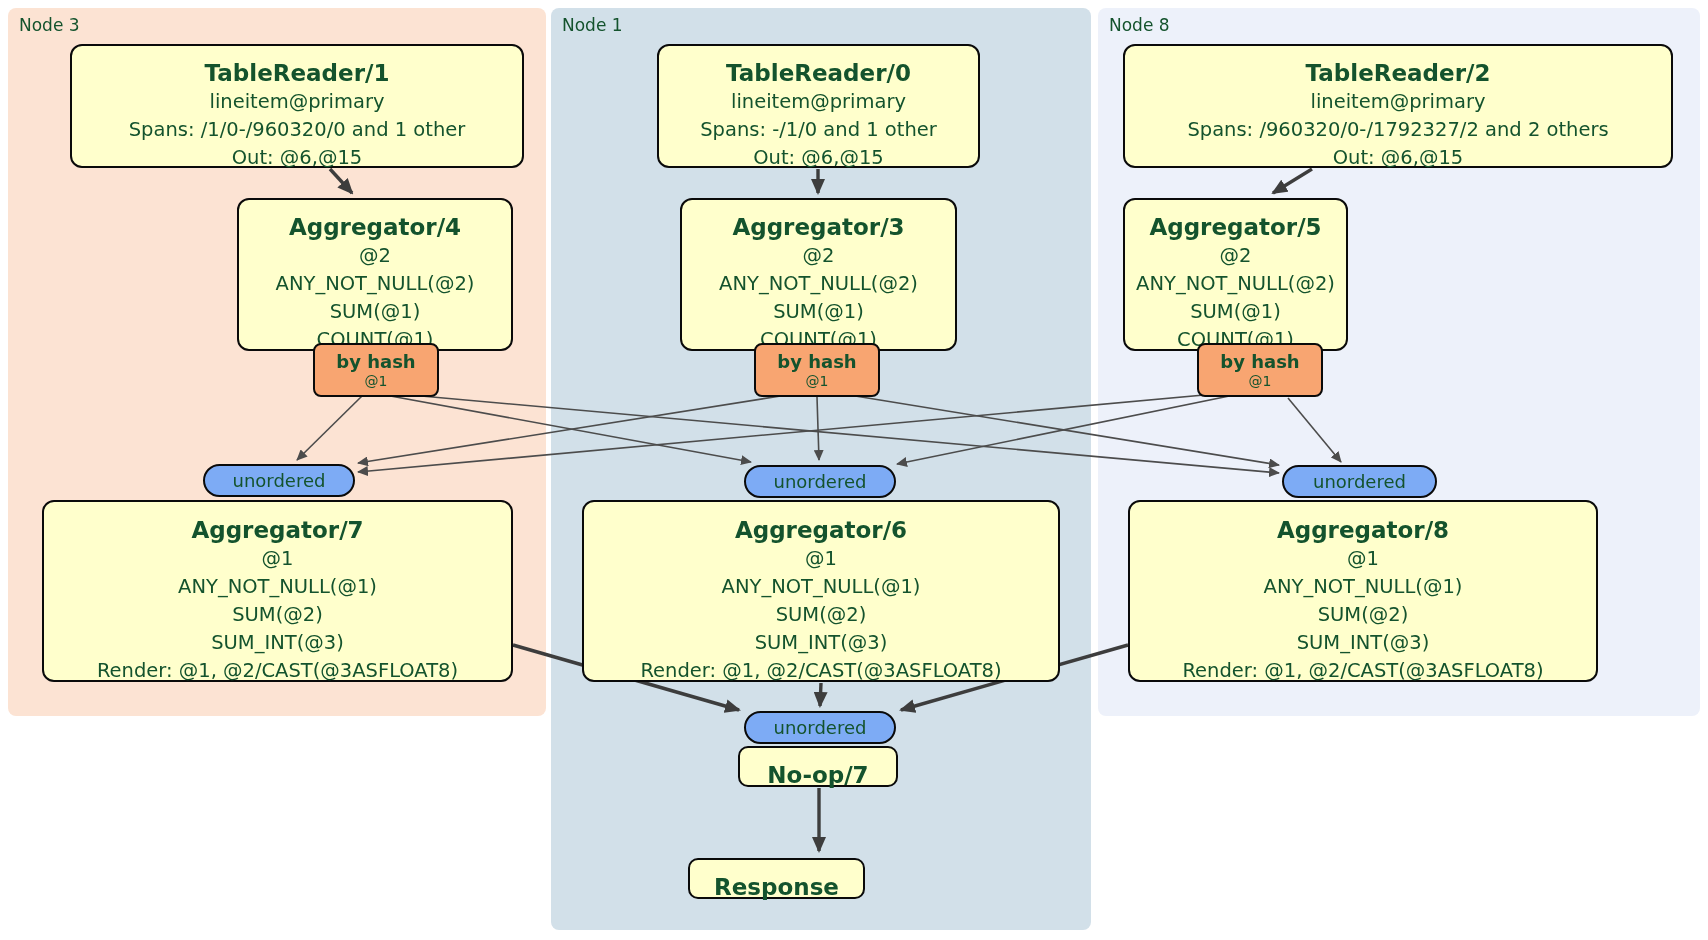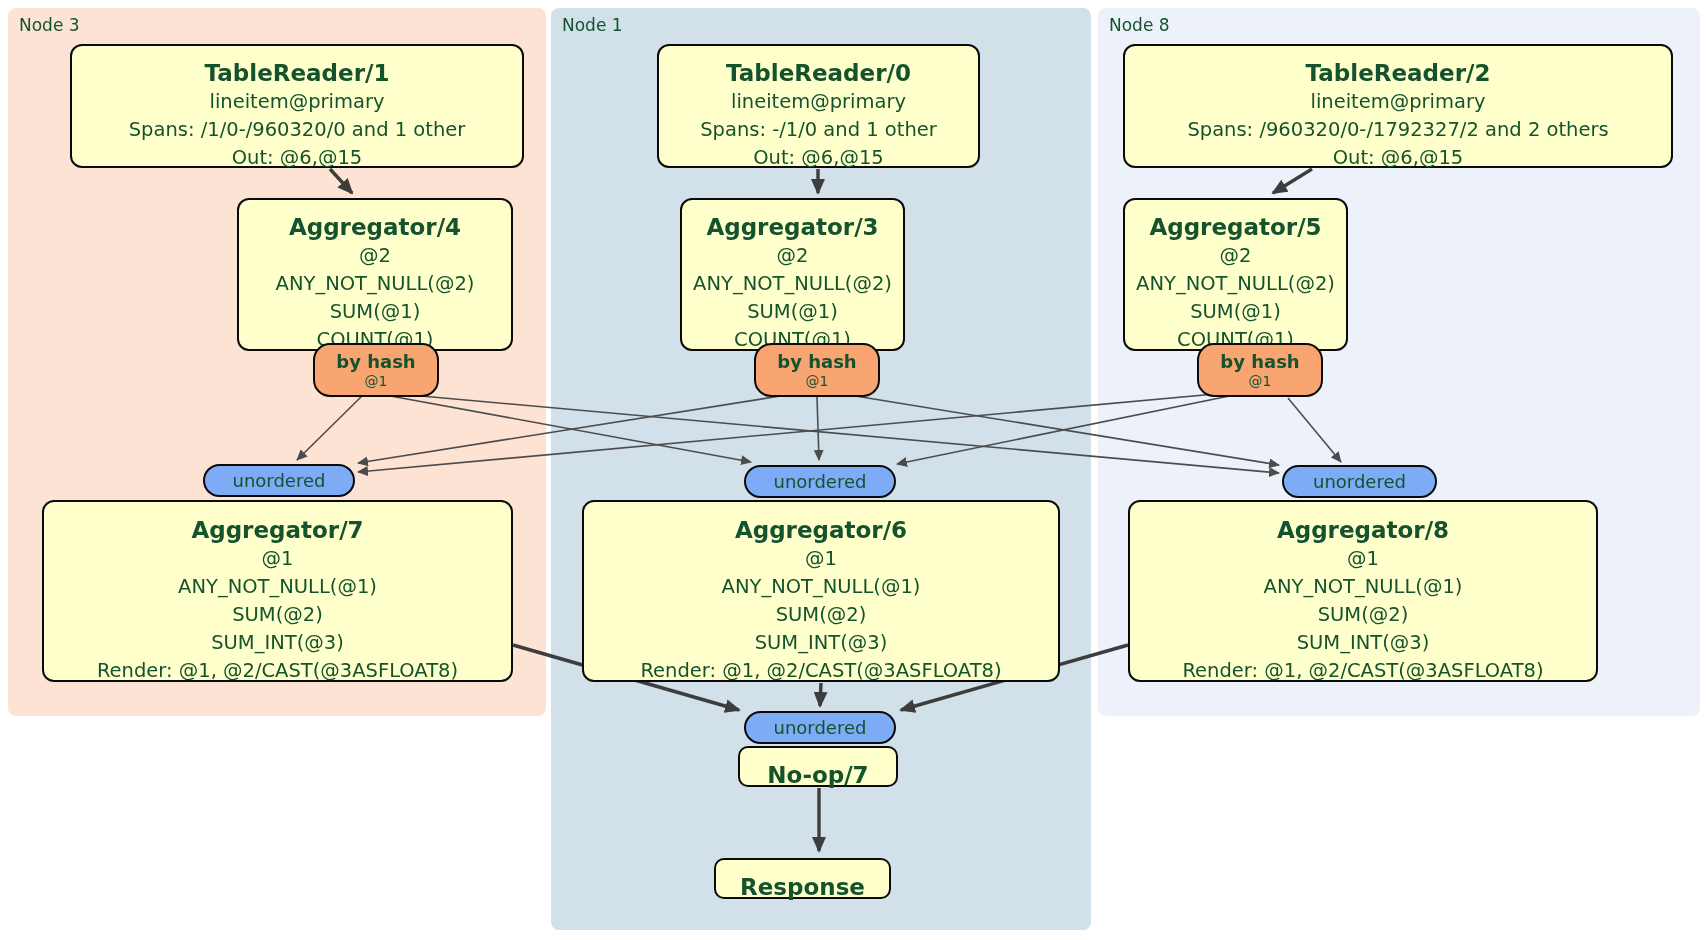--- a/index.html
+++ b/index.html
@@ -29,32 +29,32 @@
     background:#ffffcc;border:2px solid #0a0a0a;border-radius:12px;
     display:flex;flex-direction:column;align-items:center;justify-content:center;
     text-align:center;box-sizing:border-box;
   }
   .ptitle{font-size:23px;font-weight:bold;line-height:30px;white-space:nowrap;margin-top:17px;}
   .pline{font-size:19.5px;line-height:28px;white-space:nowrap;}
   #tr1{left:70px;top:44px;width:454px;height:124px;}
   #tr0{left:657px;top:44px;width:323px;height:124px;}
   #tr2{left:1123px;top:44px;width:550px;height:124px;}
   #agg4{left:237px;top:198px;width:276px;height:153px;}
-  #agg3{left:680px;top:198px;width:225px;height:153px;}
+  #agg3{left:680px;top:198px;width:277px;height:153px;}
   #agg5{left:1123px;top:198px;width:225px;height:153px;}
   #agg7{left:42px;top:500px;width:471px;height:182px;}
   #agg6{left:582px;top:500px;width:478px;height:182px;}
   #agg8{left:1128px;top:500px;width:470px;height:182px;}
   #noop{left:738px;top:746px;width:160px;height:41px;border-radius:10px;}
-  #response{left:714px;top:858px;width:177px;height:41px;border-radius:10px;}
+  #response{left:688px;top:858px;width:177px;height:41px;border-radius:10px;}
 
   
   .hash{
     position:absolute;z-index:3;width:126px;height:54px;
-    background:#f8a571;border:2px solid #0a0a0a;border-radius:17px;
+    background:#f8a571;border:2px solid #0a0a0a;border-radius:8px;
     display:flex;flex-direction:column;align-items:center;justify-content:center;
     box-sizing:border-box;text-align:center;
   }
   .hlabel{font-size:18px;font-weight:bold;line-height:22px;}
   .hdetail{font-size:14px;line-height:17px;}
   #byhash4{left:313px;top:343px;}
   #byhash3{left:754px;top:343px;}
   #byhash5{left:1197px;top:343px;}
 
   .sync{

